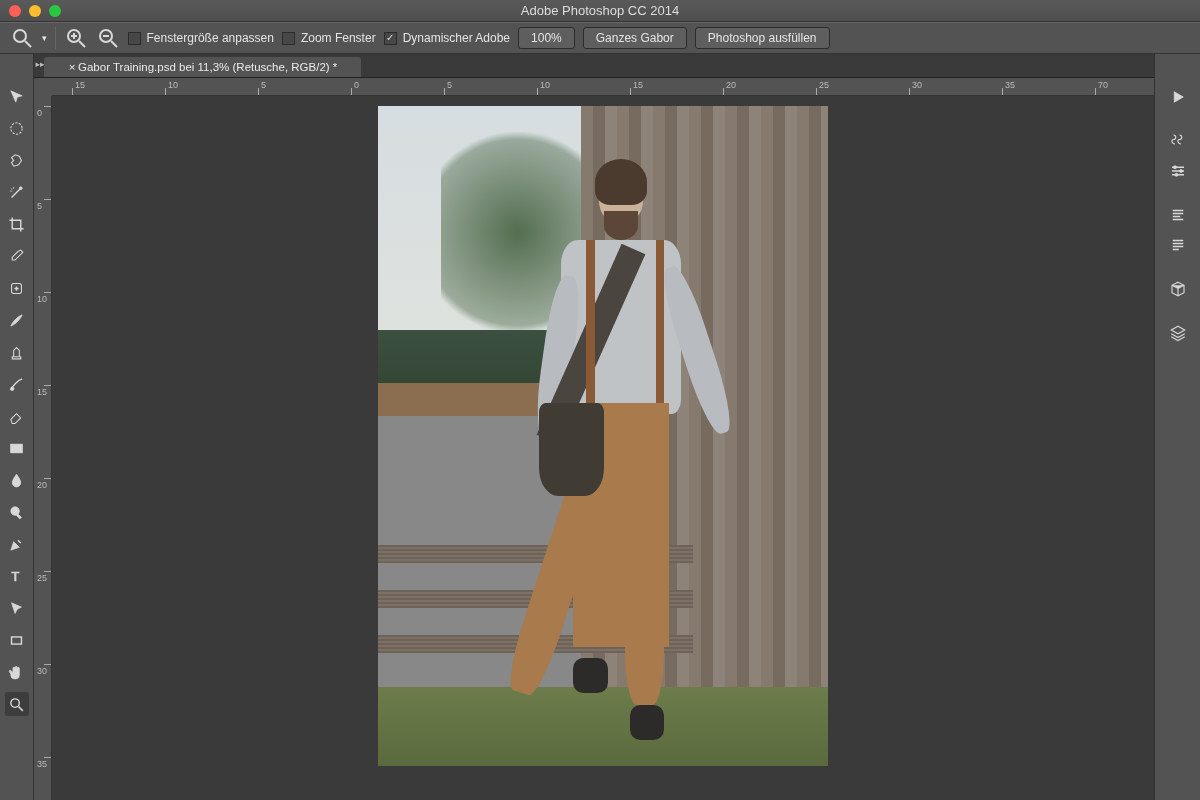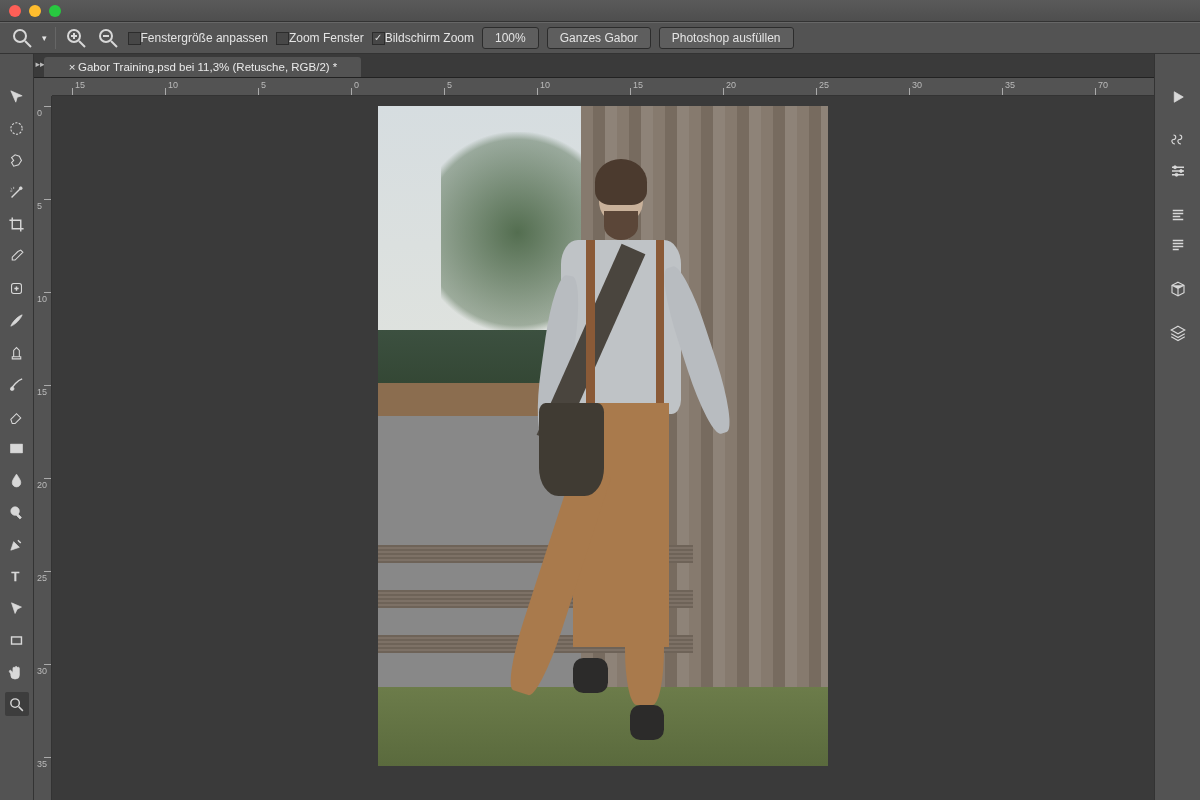--- a/index.html
+++ b/index.html
@@ -9,21 +9,21 @@
   .titlebar { height:22px; background:linear-gradient(#5a5a5a,#4e4e4e); display:flex; align-items:center; padding-left:9px; border-bottom:1px solid #333; position:relative; }
   .traffic { display:flex; gap:8px; }
   .dot { width:12px; height:12px; border-radius:50%; }
   .dot.red { background:#ff5f57; } .dot.yellow { background:#ffbd2e; } .dot.green { background:#28c940; }
   .title-text { position:absolute; left:0; right:0; text-align:center; font-size:13px; color:#ddd; pointer-events:none; }
 
   
   .optbar { height:32px; background:#535353; display:flex; align-items:center; padding:0 10px; gap:8px; border-top:1px solid #676767; border-bottom:1px solid #333; font-size:12px; color:#e4e4e4; }
   .optbar .icon-btn { width:24px; height:24px; display:flex; align-items:center; justify-content:center; cursor:pointer; }
   .divider { width:1px; height:22px; background:#404040; border-right:1px solid #666; }
-  .chk { display:flex; align-items:center; cursor:pointer; }
+  .chk { display:flex; align-items:center; gap:6px; cursor:pointer; }
   .chk-box { width:13px; height:13px; background:#474747; border:1px solid #2c2c2c; display:flex; align-items:center; justify-content:center; font-size:10px; }
   .chk-box.checked::after { content:"✓"; color:#ddd; line-height:1; }
   .btn { background:#5e5e5e; border:1px solid #2c2c2c; border-radius:3px; padding:3px 12px; color:#e4e4e4; font-size:12px; cursor:pointer; }
 
   
   .workspace { display:flex; height:746px; }
   .toolbar { width:34px; background:#535353; border-right:1px solid #333; display:flex; flex-direction:column; align-items:center; padding-top:30px; gap:8px; }
   .tool { width:24px; height:24px; display:flex; align-items:center; justify-content:center; color:#ddd; cursor:pointer; border-radius:2px; }
   .tool.active { background:#3d3d3d; }
   .tool svg { width:17px; height:17px; fill:#d8d8d8; stroke:#d8d8d8; }
@@ -87,20 +87,21 @@
 </style>
 </head>
 <body>
 
 <div class="titlebar">
   <div class="traffic">
     <div class="dot red"></div>
     <div class="dot yellow"></div>
     <div class="dot green"></div>
   </div>
+  <div class="title-text">Adobe Photoshop CC 2014</div>
 </div>
 
 <div class="optbar">
   <div class="icon-btn">
     <svg viewBox="0 0 24 24">
         <circle cx="10" cy="10" r="6" fill="none" stroke="#d8d8d8" stroke-width="2"></circle>
         <line x1="15" y1="15" x2="21" y2="21" stroke="#d8d8d8" stroke-width="2"></line>
       </svg>
   </div>
   <span style="font-size:9px;">▾</span>
@@ -124,21 +125,21 @@
   <label class="chk">
     <span class="chk-box"></span>
     <span>Fenstergröße anpassen</span>
   </label>
   <label class="chk">
     <span class="chk-box"></span>
     <span>Zoom Fenster</span>
   </label>
   <label class="chk">
     <span class="chk-box checked"></span>
-    <span>Bildschirm Zoom</span>
+    <span>Dynamischer Adobe</span>
   </label>
 
   <button class="btn">100%</button>
   <button class="btn">Ganzes Gabor</button>
   <button class="btn">Photoshop ausfüllen</button>
 </div>
 
 <div class="workspace">
 
   <div class="toolbar" id="toolbar">

